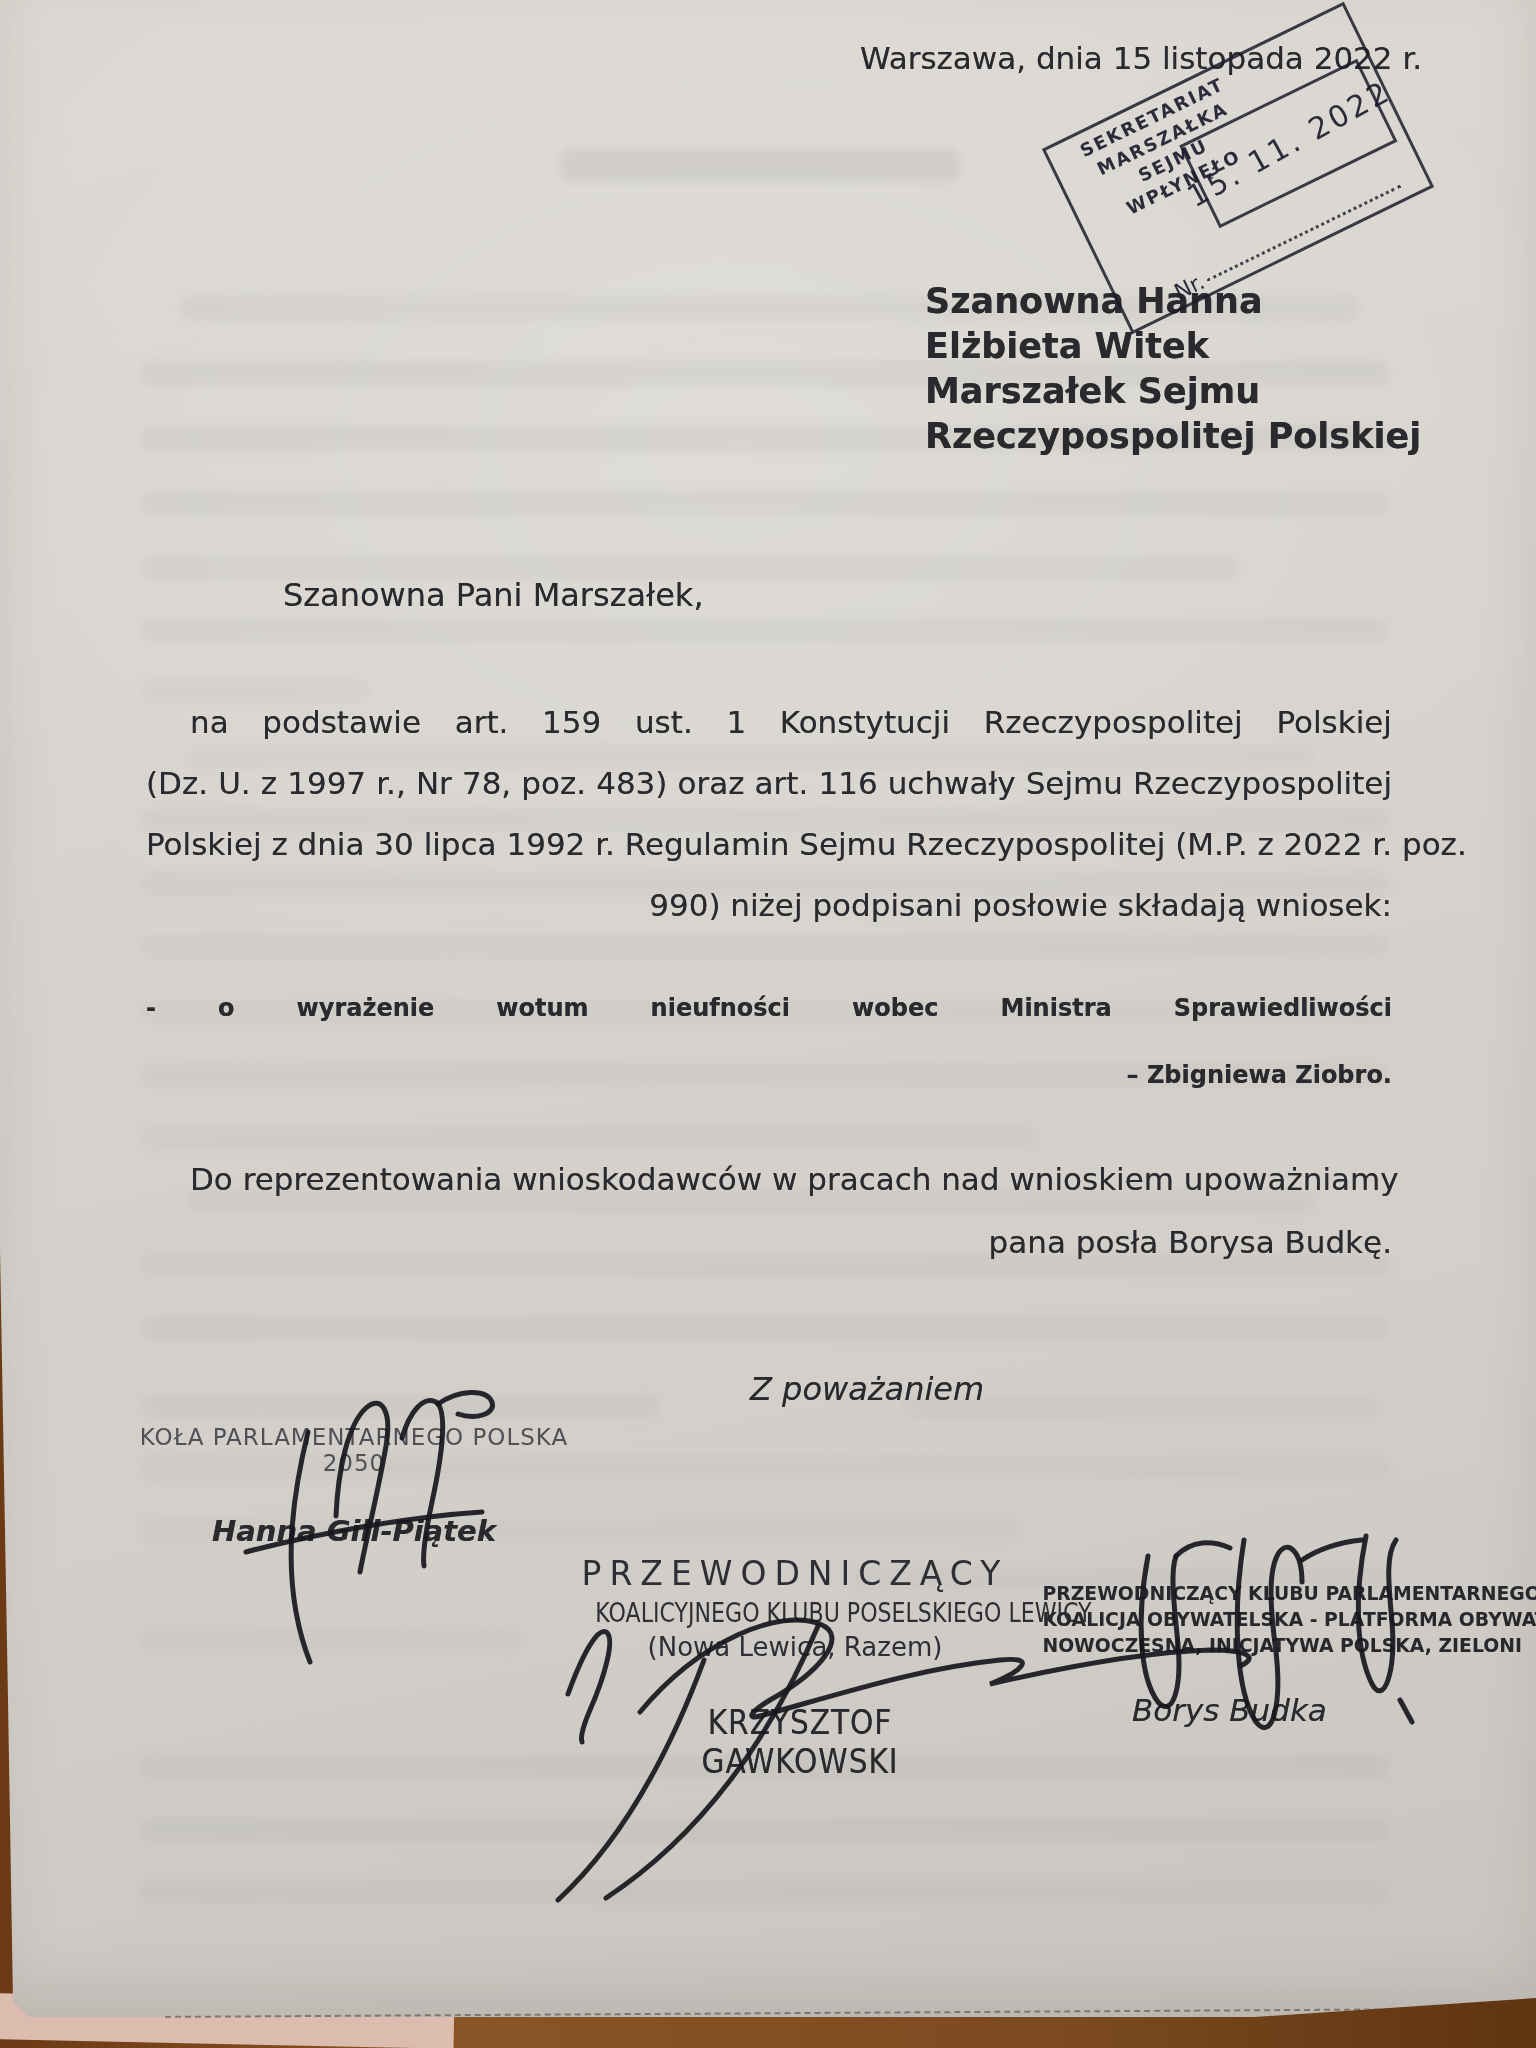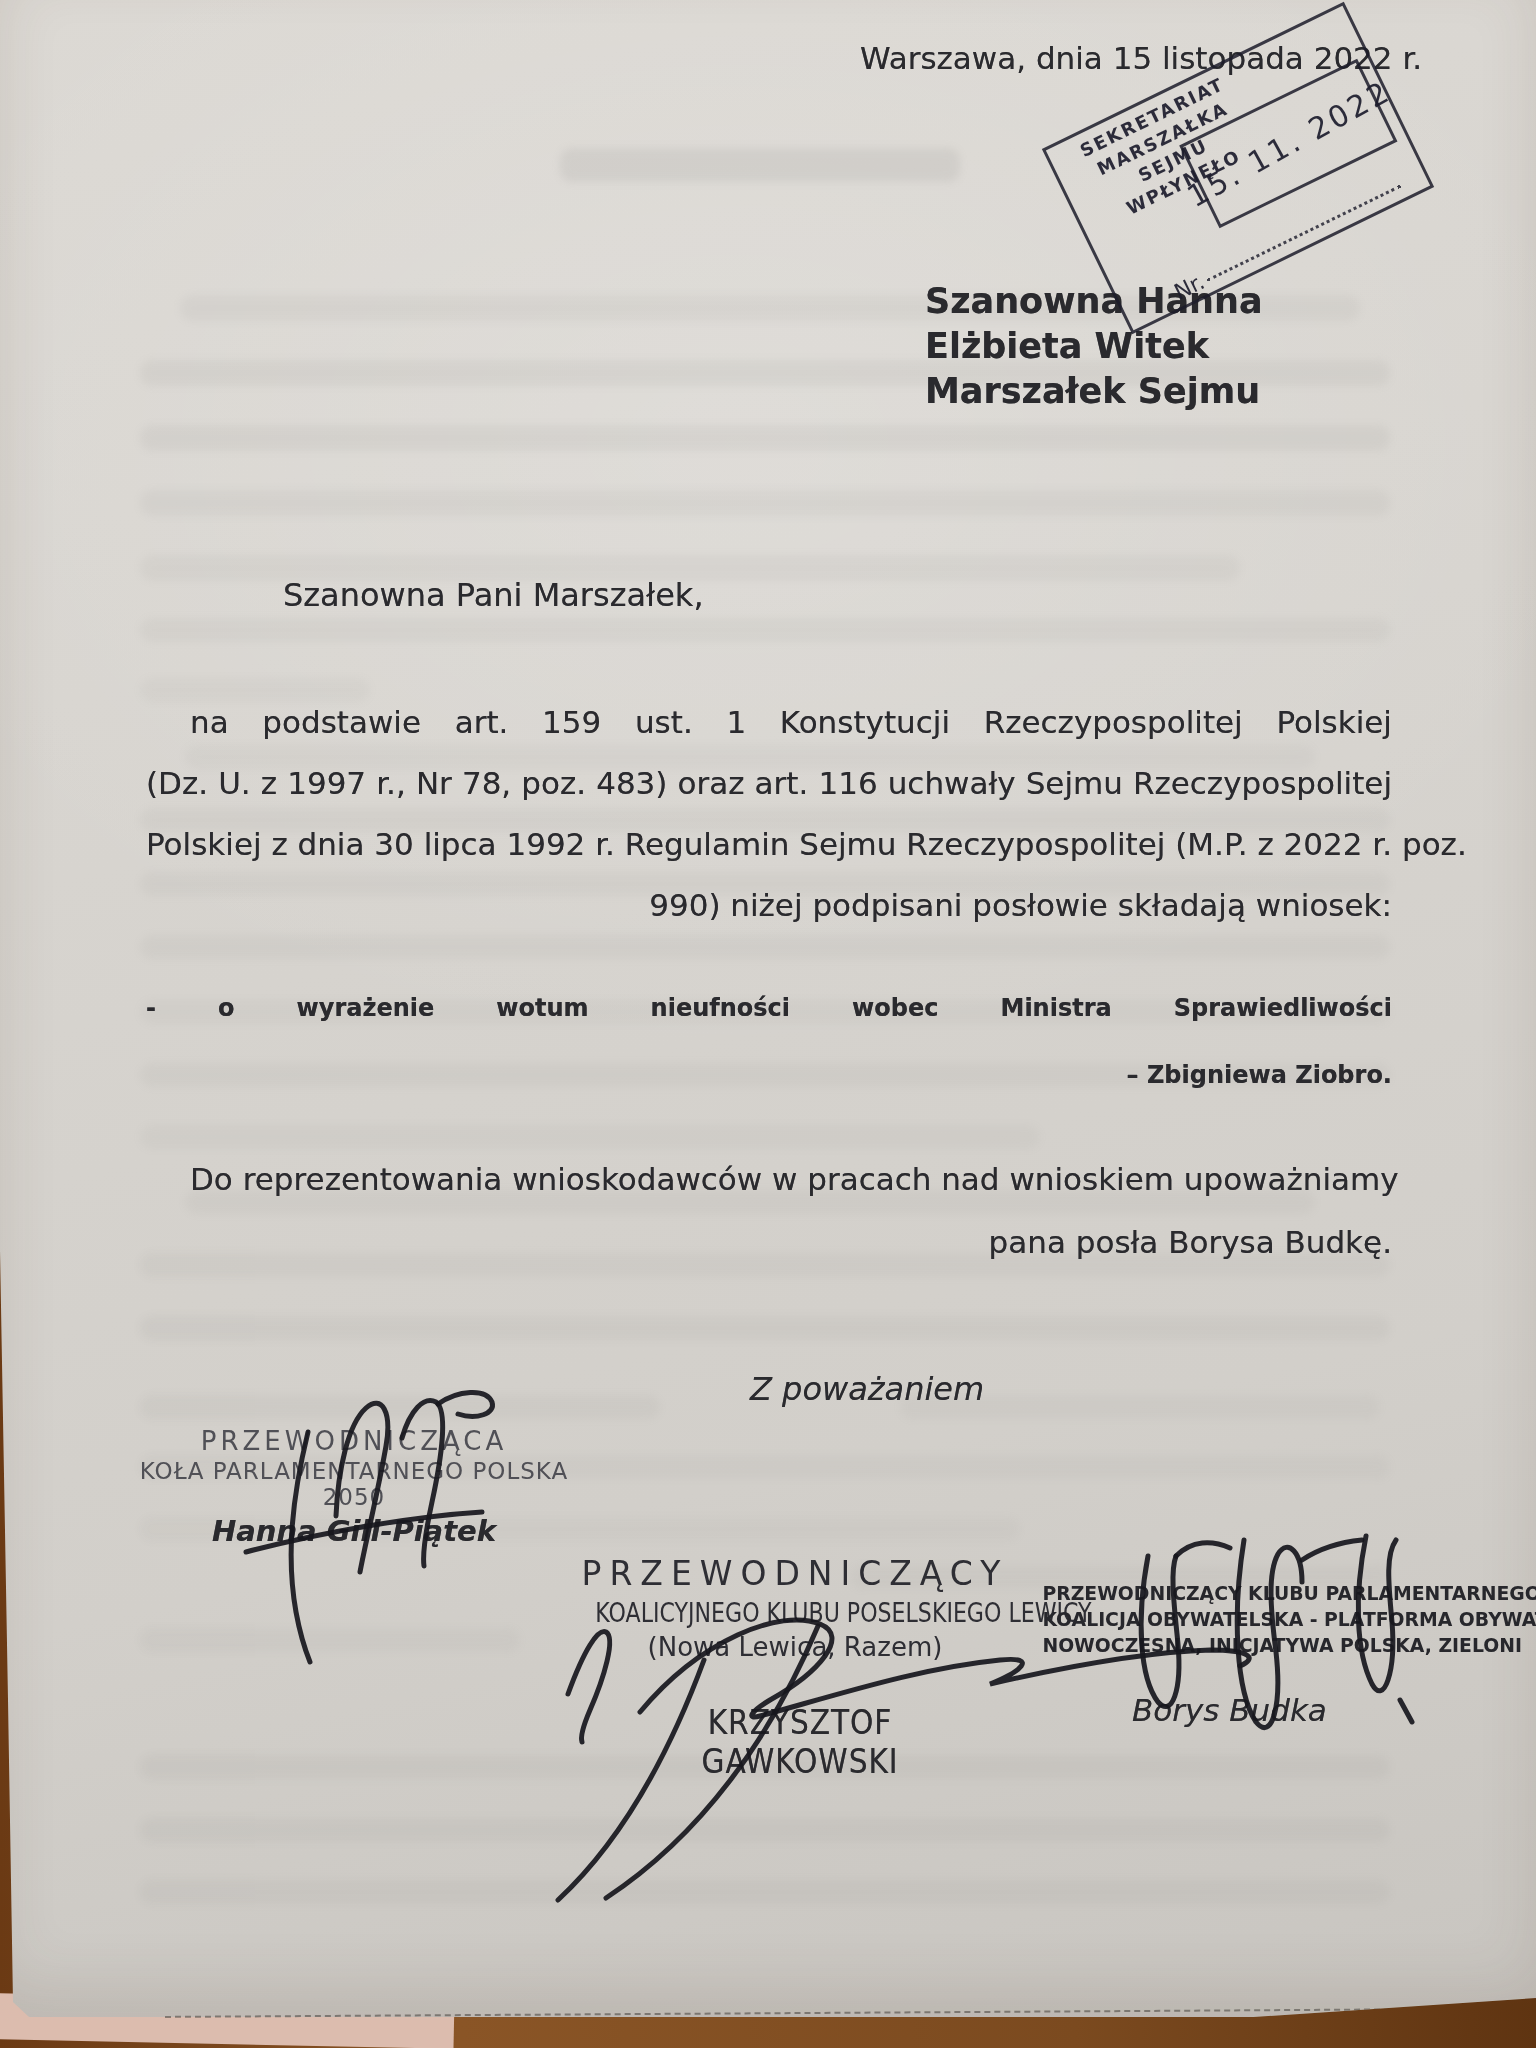--- a/index.html
+++ b/index.html
@@ -108,20 +108,21 @@
         <div class="ghost" style="left: 140px; top: 1818px; width: 1250px; height: 24px; opacity: 0.08;"></div>
         <div class="ghost" style="left: 140px; top: 1880px; width: 1250px; height: 24px; opacity: 0.07;"></div>
       </div>
 
     <div class="abs ink dateline">Warszawa, dnia 15 listopada 2022 r.</div>
 
     <div class="abs ink addressee">
       <div>Szanowna Hanna</div>
       <div>Elżbieta Witek</div>
       <div>Marszałek Sejmu</div>
+      <div>Rzeczypospolitej Polskiej</div>
     </div>
 
     <div class="abs ink salutation">Szanowna Pani Marszałek,</div>
 
     <div class="abs ink bodyblock p1">
       <div class="jline indent1">na podstawie art. 159 ust. 1 Konstytucji Rzeczypospolitej Polskiej</div>
       <div class="jline">(Dz. U. z 1997 r., Nr 78, poz. 483) oraz art. 116 uchwały Sejmu Rzeczypospolitej</div>
       <div class="jline">Polskiej z dnia 30 lipca 1992 r. Regulamin Sejmu Rzeczypospolitej (M.P. z 2022 r. poz.</div>
       <div class="lline">990) niżej podpisani posłowie składają wniosek:</div>
     </div>
@@ -132,21 +133,20 @@
     </div>
 
     <div class="abs ink bodyblock p2">
       <div class="jline indent1">Do reprezentowania wnioskodawców w pracach nad wnioskiem upoważniamy</div>
       <div class="lline">pana posła Borysa Budkę.</div>
     </div>
 
     <div class="abs ink closing">Z poważaniem</div>
 
     <div class="abs sig-title sig1-title">
-      <div class="sig1-l1">PRZEWODNICZĄCA</div>
       <div class="sig1-l2">KOŁA PARLAMENTARNEGO POLSKA 2050</div>
     </div>
     <div class="abs ink sig1-name">Hanna Gill-Piątek</div>
 
     <div class="abs sig-title sig2-title">
       <div class="sig2-l1">PRZEWODNICZĄCY</div>
       <div class="sig2-l2">KOALICYJNEGO KLUBU POSELSKIEGO LEWICY</div>
       <div class="sig2-l3">(Nowa Lewica, Razem)</div>
     </div>
     <div class="abs ink sig2-name">KRZYSZTOF GAWKOWSKI</div>

